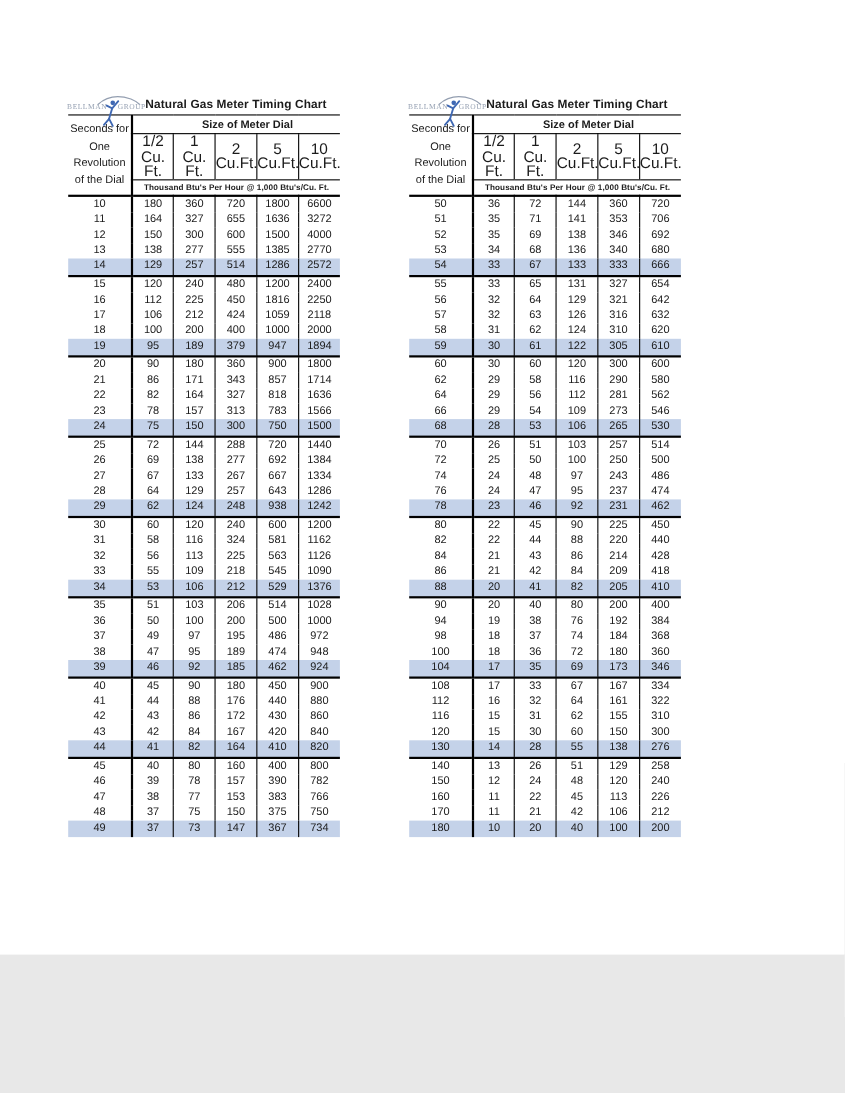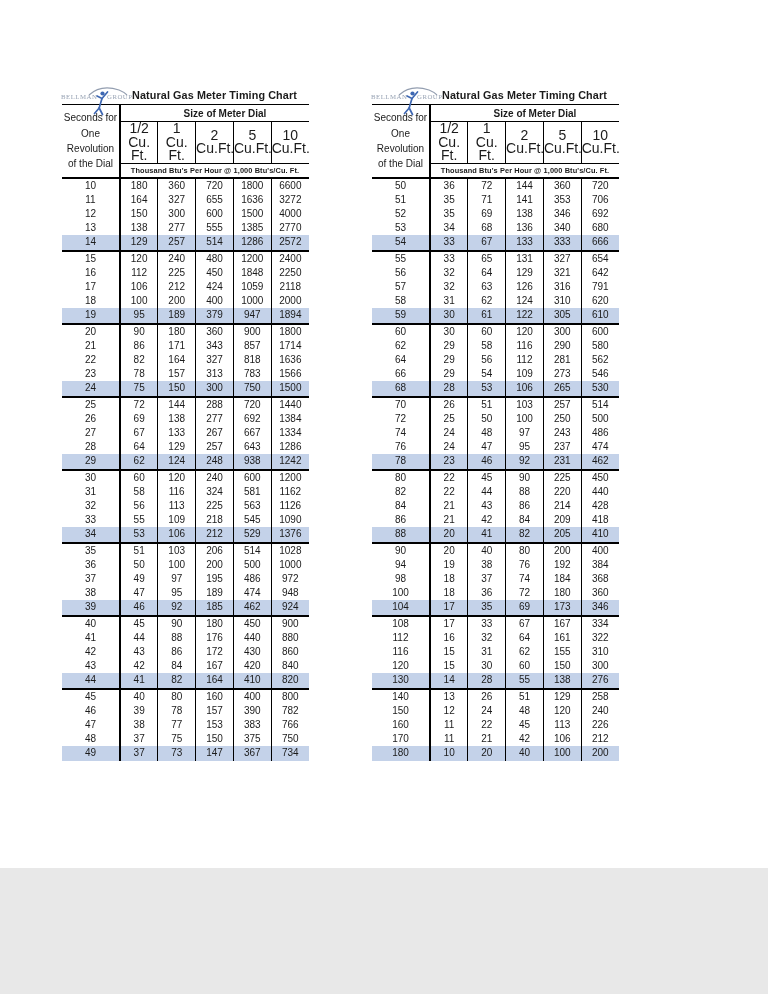--- a/index.html
+++ b/index.html
@@ -165,21 +165,21 @@
             <td>240</td>
             <td>480</td>
             <td>1200</td>
             <td>2400</td>
           </tr>
           <tr>
             <td>16</td>
             <td>112</td>
             <td>225</td>
             <td>450</td>
-            <td>1848</td>
+            <td>1816</td>
             <td>2250</td>
           </tr>
           <tr>
             <td>17</td>
             <td>106</td>
             <td>212</td>
             <td>424</td>
             <td>1059</td>
             <td>2118</td>
           </tr>
@@ -576,21 +576,21 @@
             <td>129</td>
             <td>321</td>
             <td>642</td>
           </tr>
           <tr>
             <td>57</td>
             <td>32</td>
             <td>63</td>
             <td>126</td>
             <td>316</td>
-            <td>791</td>
+            <td>632</td>
           </tr>
           <tr>
             <td>58</td>
             <td>31</td>
             <td>62</td>
             <td>124</td>
             <td>310</td>
             <td>620</td>
           </tr>
           <tr class="hl">

